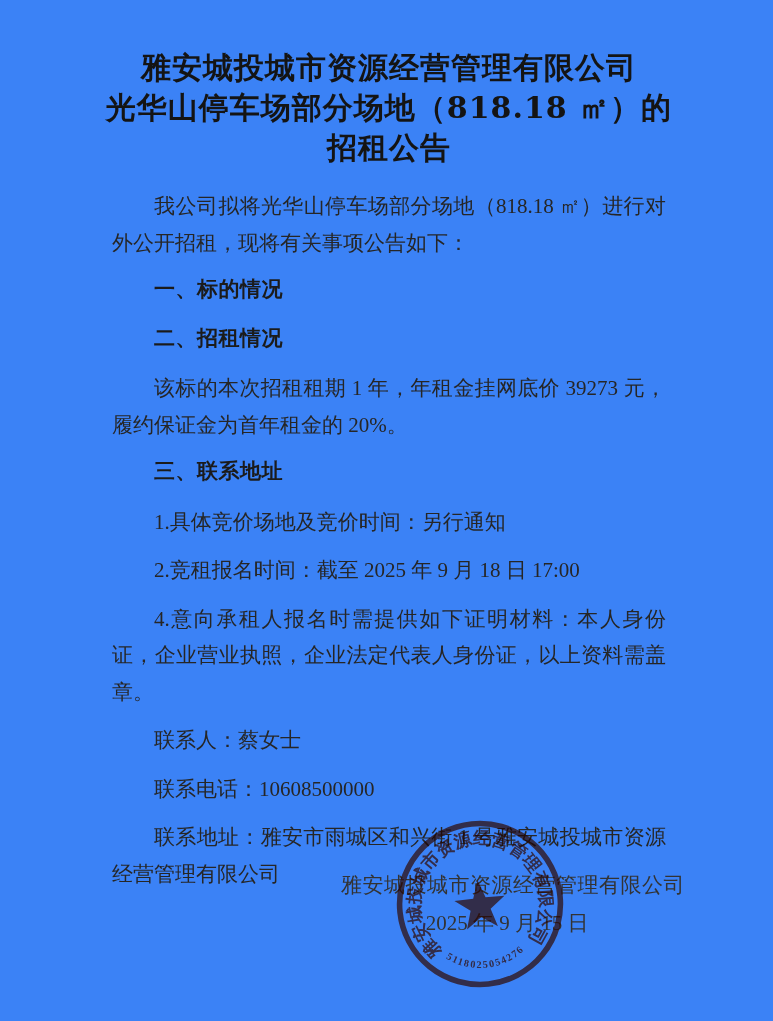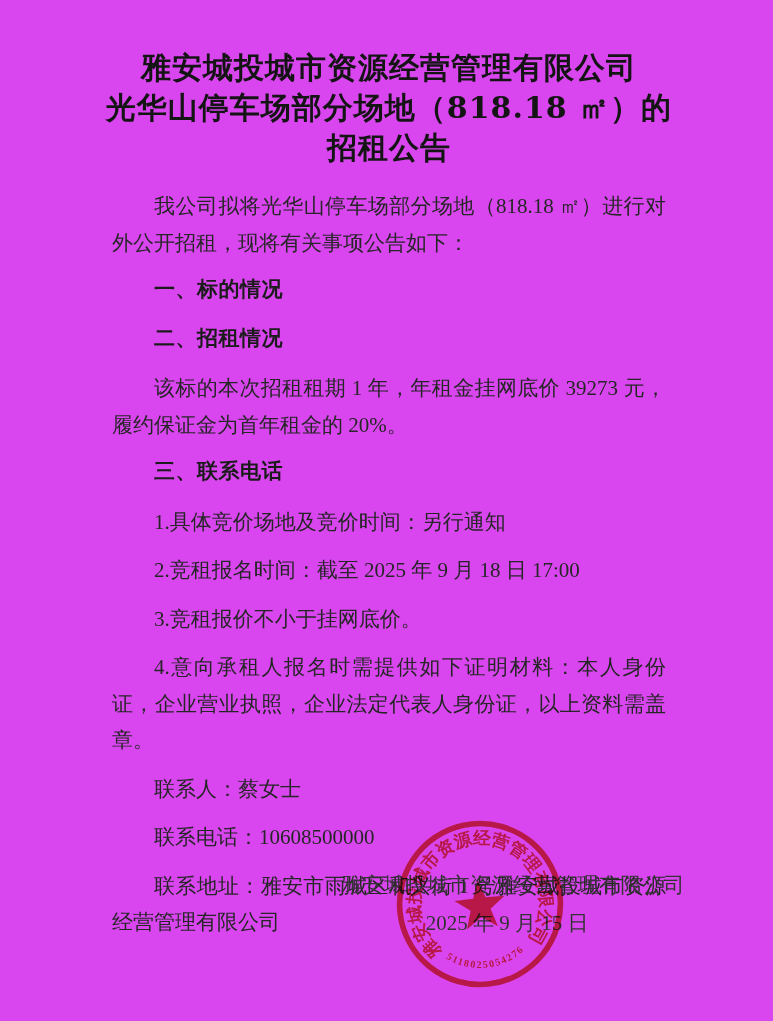--- a/index.html
+++ b/index.html
@@ -1,21 +1,21 @@
 <!DOCTYPE html>
 <html><head>
 <meta charset="utf-8">
 <style>
   * { margin: 0; padding: 0; box-sizing: border-box; }
   html, body { background: #ffffff; }
   .page {
     position: relative;
     width: 773px;
     height: 1021px;
-    background: #d946ef;
+    background: #3b82f6;
     overflow: hidden;
     font-family: "Liberation Serif", serif;
     color: #2a2a2a;
   }
   .content {
     position: absolute;
     left: 100px;
     top: 48px;
     width: 578px;
   }
@@ -92,24 +92,23 @@
     </div>
 
     <div class="body-text">
       <p>我公司拟将光华山停车场部分场地（818.18 ㎡）进行对外公开招租，现将有关事项公告如下：</p>
 
       <p class="sec-heading">一、标的情况</p>
 
       <p class="sec-heading">二、招租情况</p>
       <p>该标的本次招租租期 1 年，年租金挂网底价 39273 元，履约保证金为首年租金的 20%。</p>
 
-      <p class="sec-heading">三、联系电话</p>
+      <p class="sec-heading">三、联系地址</p>
       <p>1.具体竞价场地及竞价时间：另行通知</p>
       <p>2.竞租报名时间：截至 2025 年 9 月 18 日 17:00</p>
-      <p>3.竞租报价不小于挂网底价。</p>
       <p>4.意向承租人报名时需提供如下证明材料：本人身份证，企业营业执照，企业法定代表人身份证，以上资料需盖章。</p>
 
       <p>联系人：蔡女士</p>
       <p>联系电话：10608500000</p>
       <p>联系地址：雅安市雨城区和兴街 1 号雅安城投城市资源经营管理有限公司</p>
     </div>
 
   </div>
 
   <div class="sig-company">雅安城投城市资源经营管理有限公司</div>

